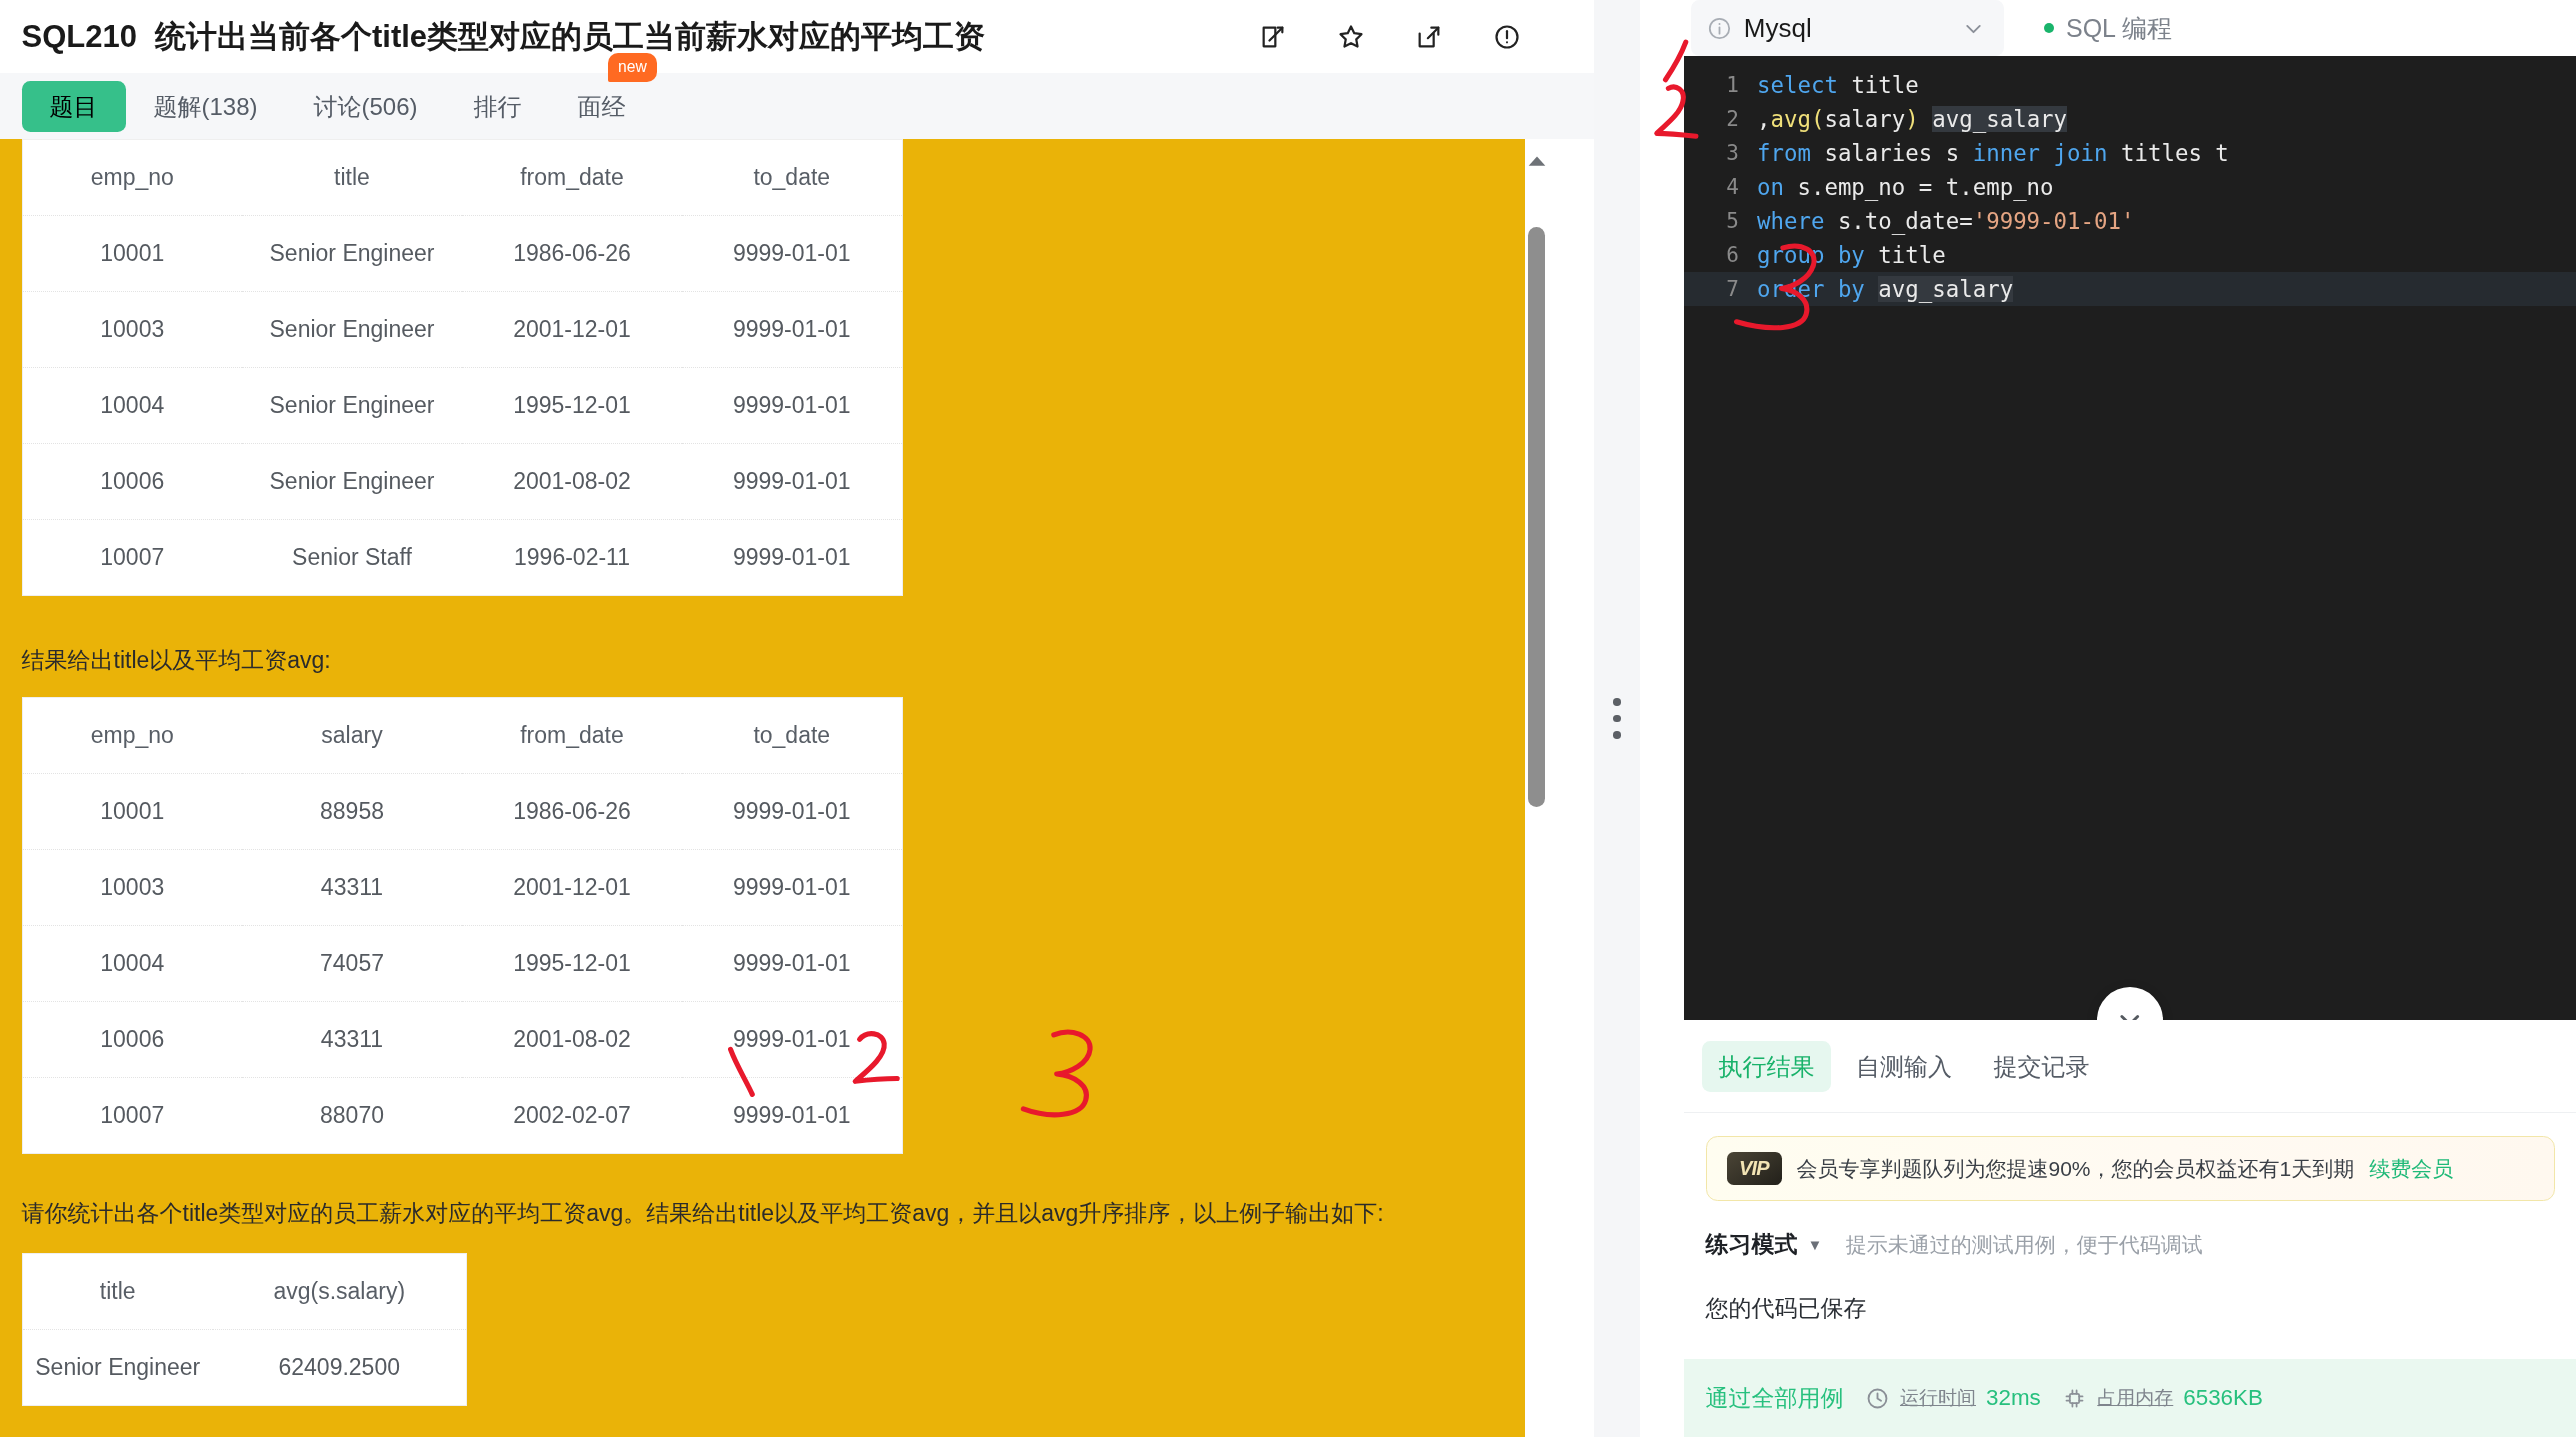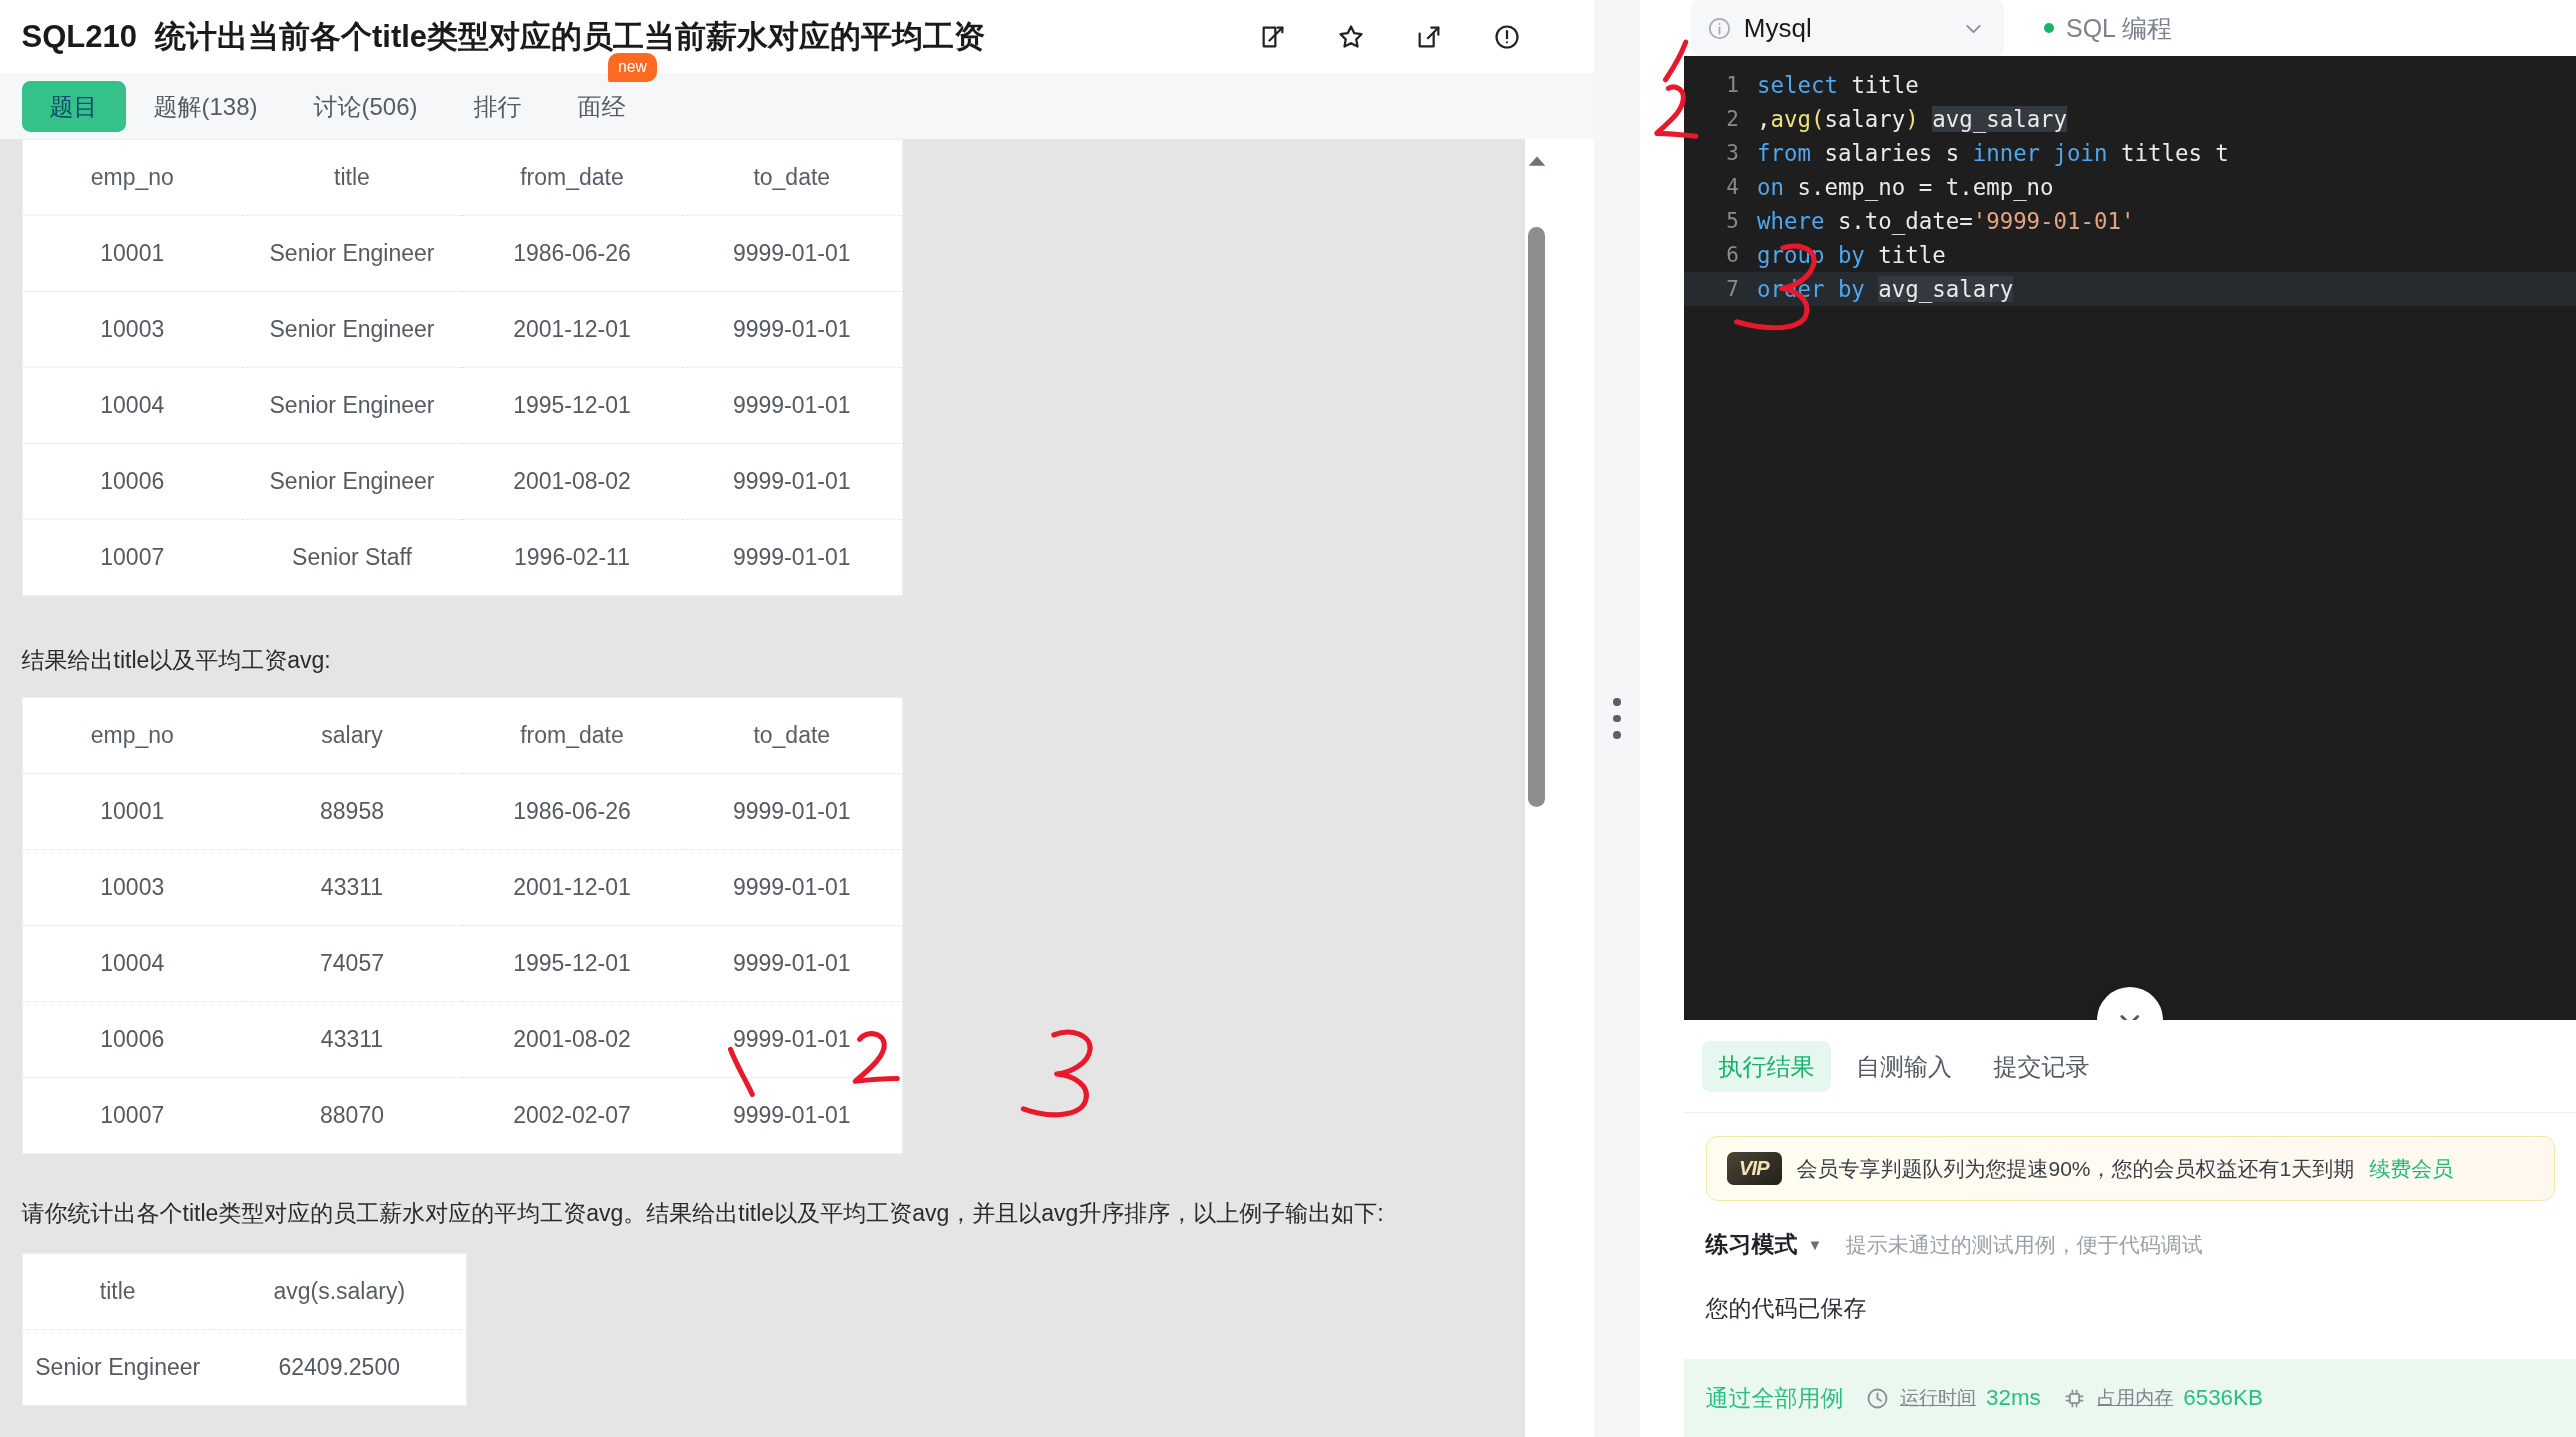--- a/index.html
+++ b/index.html
@@ -44,36 +44,36 @@
     display: flex; align-items: center;
     padding-left: 21.5px;
     position: relative;
   }
   .tab {
     font-size: 24px; color: #555c66;
     padding: 0 28px; height: 51px; line-height: 51px;
     border-radius: 8.3px; cursor: pointer; position: relative;
     white-space: nowrap;
   }
-  .tab.active { background: #36c08a; color: #0c4a6e; }
+  .tab.active { background: #36c08a; color: #000000; }
   .tab-wrap { position: relative; display: inline-block; }
   .new-badge {
     position: absolute; top: -28px; right: -3.3px;
     background: #ff6a22; color: #fff;
     font-size: 15.7px; line-height: 1;
     padding: 6.6px 10px 7.5px; border-radius: 10px 10px 10px 1.7px;
     white-space: nowrap;
   }
 
   .q-body {
     position: absolute; top: 139px; left: 0;
     width: 1547px; height: 1298px;
     padding: 0 0 0 0;
     overflow: hidden;
-    background: #e5e5e5;
+    background: #eab308;
   }
 
   .md-table {
     border-collapse: collapse;
     border-spacing: 0;
     margin-left: 21.5px;
     background: #fff;
     border: 0.8px solid #efefef;
     table-layout: fixed;
   }

